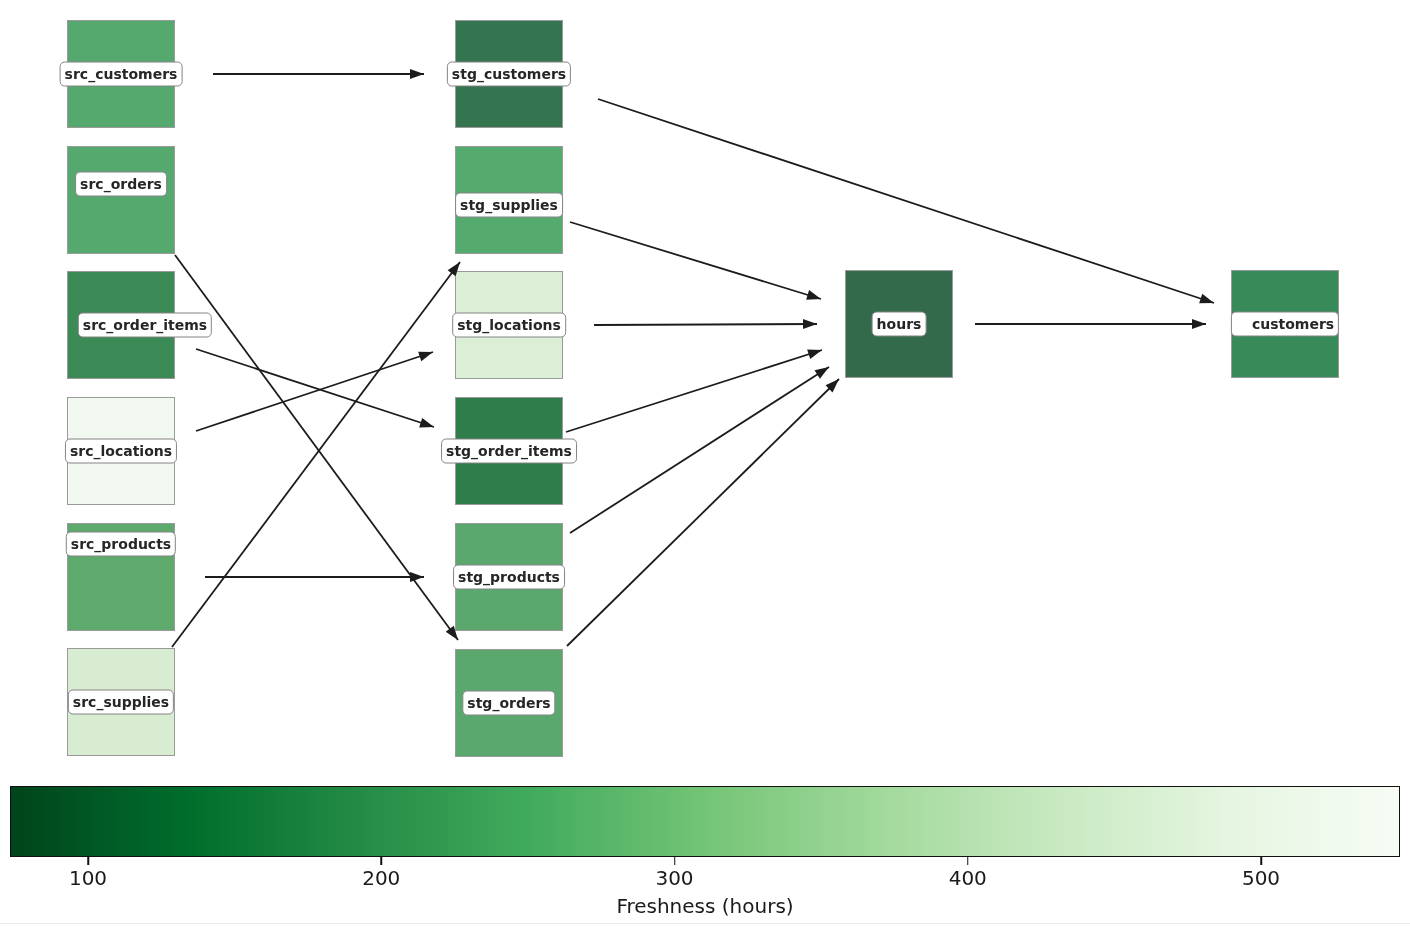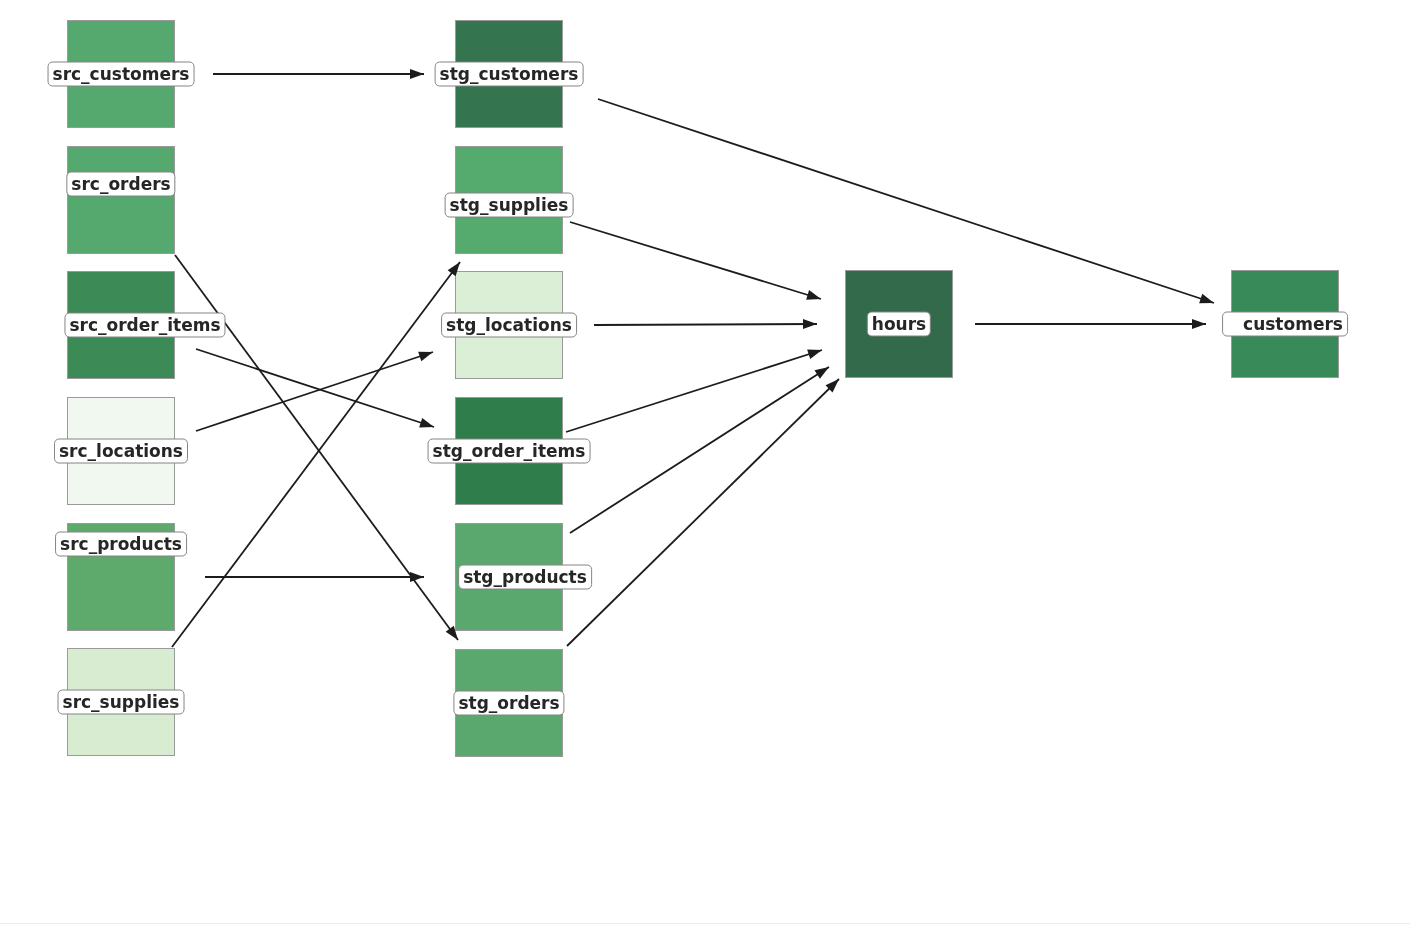--- a/index.html
+++ b/index.html
@@ -19,21 +19,21 @@
     border:1.5px solid #9a9a9a;
     box-sizing:border-box;
   }
   .node-label{
     position:absolute;
     transform:translate(-50%,-50%);
     background:#ffffff;
     border:1.5px solid #848484;
     border-radius:5px;
     padding:0 4px;
-    font-size:17px;
+    font-size:14px;
     font-weight:bold;
     color:#262626;
     white-space:nowrap;
     line-height:23px;
   }
   .edge-line{stroke:#1c1c1c;stroke-width:1.8;}
   #colorbar{position:absolute;left:10px;top:786px;width:1390px;height:140px;z-index:1;}
   #colorbar-gradient{
     position:absolute;left:0;top:0;width:1390px;height:71px;
     border:1.5px solid #111111;box-sizing:border-box;
@@ -101,21 +101,37 @@
       <div class="node-label" style="left: 121px; top: 74px;">src_customers</div>
       <div class="node-label" style="left: 121px; top: 184px;">src_orders</div>
       <div class="node-label" style="left: 109px; top: 325px; margin-left: 36px;">src_order_items</div>
       <div class="node-label" style="left: 121px; top: 451px; text-align: right;">src_locations</div>
       <div class="node-label" style="left: 121px; top: 544px;">src_products</div>
       <div class="node-label" style="left: 121px; top: 702px;">src_supplies</div>
       <div class="node-label" style="left: 509px; top: 74px;">stg_customers</div>
       <div class="node-label" style="left: 509px; top: 205px;">stg_supplies</div>
       <div class="node-label" style="left: 509px; top: 325px; text-align: right;">stg_locations</div>
       <div class="node-label" style="left: 509px; top: 451px;">stg_order_items</div>
-      <div class="node-label" style="left: 509px; top: 577px; margin-left: 16px;">stg_products</div>
+      <div class="node-label" style="left: 509px; top: 577px;">stg_products</div>
       <div class="node-label" style="left: 509px; top: 703px;">stg_orders</div>
       <div class="node-label" style="left: 899px; top: 324px;">hours</div>
       <div class="node-label" style="left: 1285px; top: 324px; padding-left: 20px;">customers</div>
     </div>
 
+  <div id="colorbar">
+    <div id="colorbar-gradient" style="background: linear-gradient(90deg, rgb(0, 68, 27), rgb(0, 109, 44), rgb(35, 139, 69), rgb(65, 171, 93), rgb(116, 196, 118), rgb(161, 217, 155), rgb(199, 233, 192), rgb(229, 245, 224), rgb(247, 252, 245));"></div>
+    <div id="colorbar-ticks">
+        <div class="cb-tick" style="left: 78.0042px;"></div>
+        <div class="cb-tick-label" style="left: 78.0042px;">100</div>
+        <div class="cb-tick" style="left: 371.253px;"></div>
+        <div class="cb-tick-label" style="left: 371.253px;">200</div>
+        <div class="cb-tick" style="left: 664.502px;"></div>
+        <div class="cb-tick-label" style="left: 664.502px;">300</div>
+        <div class="cb-tick" style="left: 957.751px;"></div>
+        <div class="cb-tick-label" style="left: 957.751px;">400</div>
+        <div class="cb-tick" style="left: 1251px;"></div>
+        <div class="cb-tick-label" style="left: 1251px;">500</div>
+      </div>
+    <div id="colorbar-axis-label">Freshness (hours)</div>
+  </div>
 
   <div id="figure-bottom-line"></div>
 </div>
 
 </body></html>

